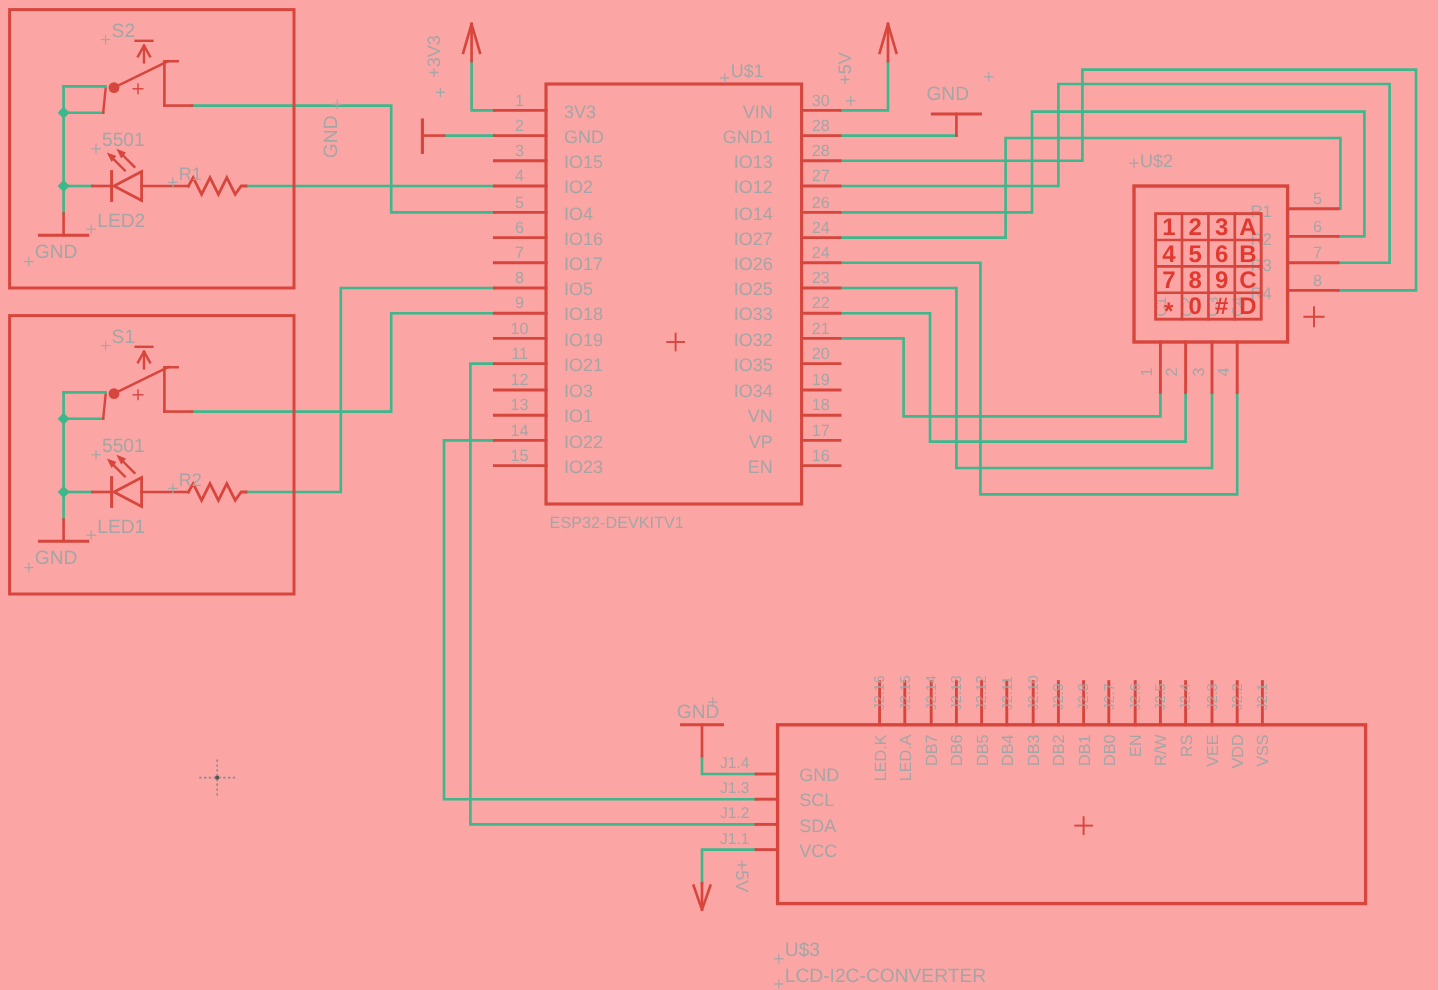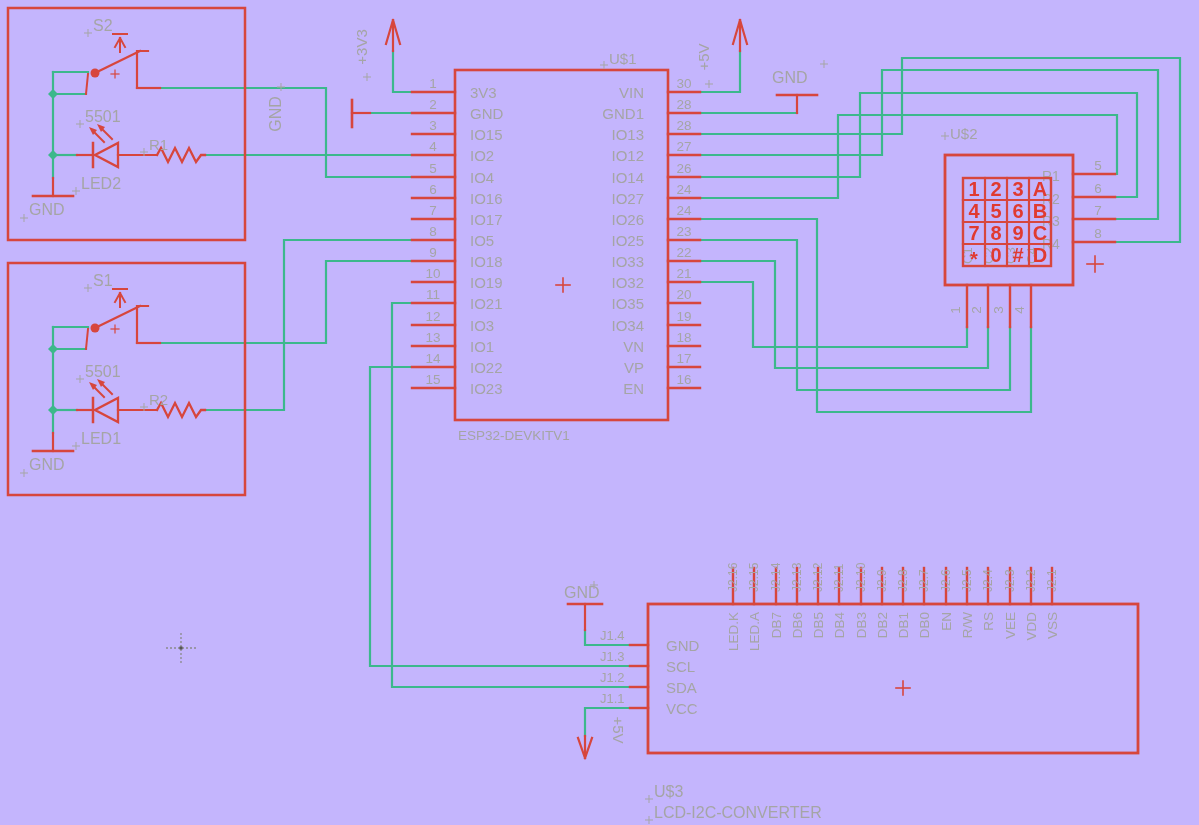--- a/index.html
+++ b/index.html
@@ -1,16 +1,16 @@
 <!DOCTYPE html>
 <html><head>
 <meta charset="utf-8">
 <style>
   html,body{margin:0;padding:0;background:#ffffff;}
-  #canvas{position:relative;width:1199px;height:825px;background:#c4b5fd;overflow:hidden;
+  #canvas{position:relative;width:1199px;height:825px;background:#fca5a5;overflow:hidden;
           font-family:"Liberation Sans","DejaVu Sans",sans-serif;}
   svg text{font-family:"Liberation Sans","DejaVu Sans",sans-serif;}
 </style>
 </head>
 <body>
 
 <div id="canvas">
   <svg id="schematic" width="1199" height="825" viewBox="0 0 1199 825" xmlns="http://www.w3.org/2000/svg">
       <g>
         <polyline points="393,51 393,92 412,92" fill="none" stroke="#3cb88c" stroke-width="2.2" stroke-linejoin="miter" stroke-linecap="square"></polyline>

